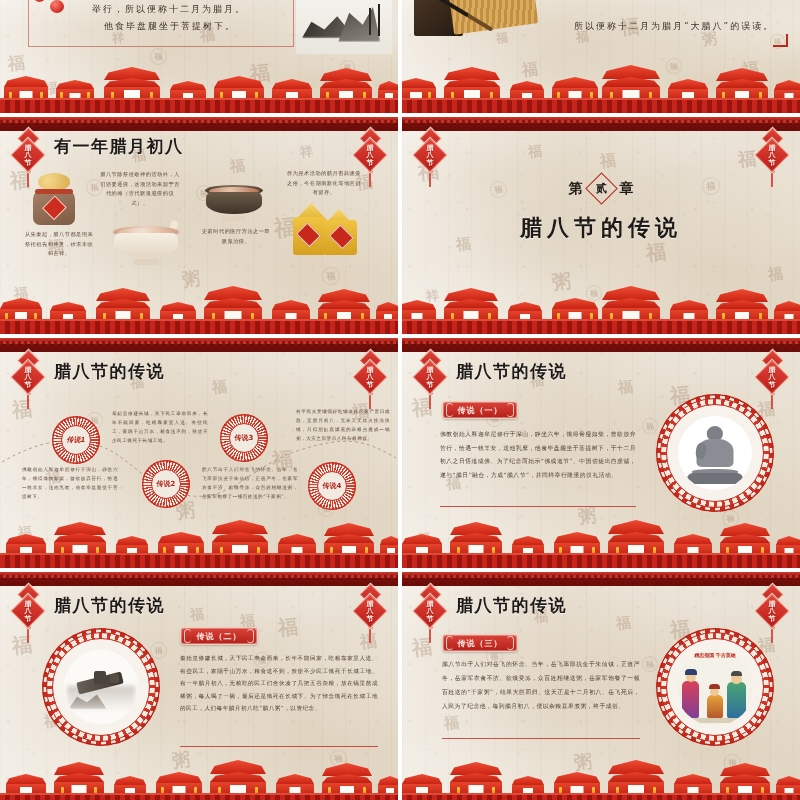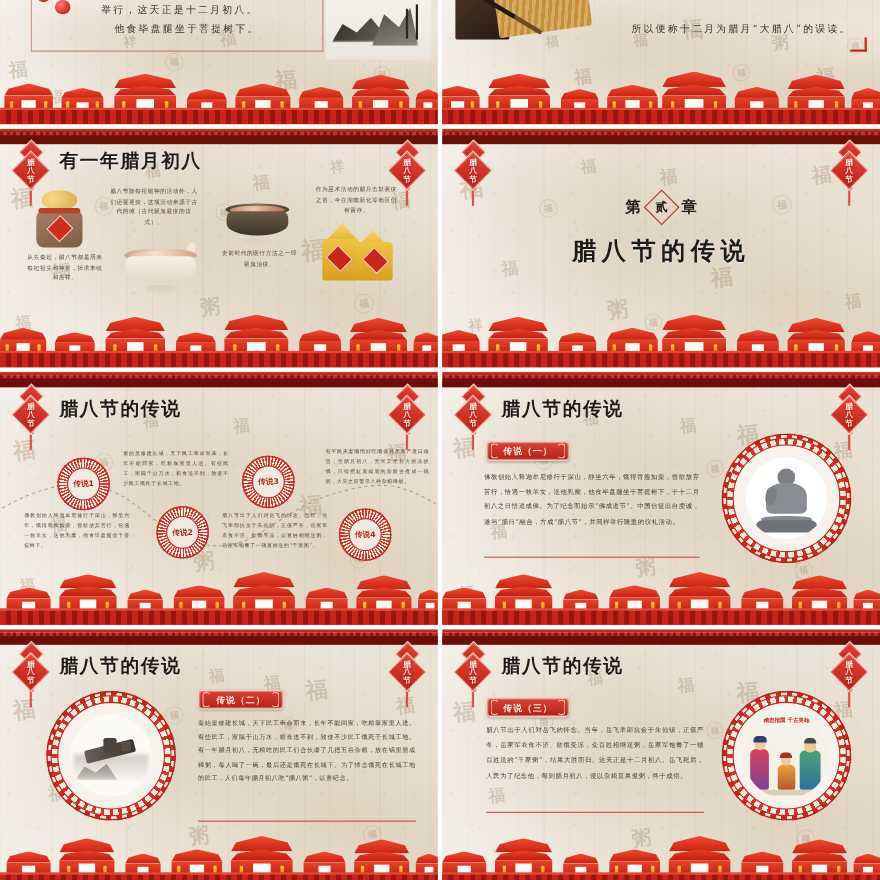--- a/index.html
+++ b/index.html
@@ -284,21 +284,21 @@
 
     <div class="boxline" style="left:28px;top:-22px;width:264px;height:68px;border-top:none;"></div>
 
     <div class="lantern" style="left:30px;top:-8px;width:52px;height:44px;">
       <div class="glob" style="left:4px;top:0px;width:11px;height:10px;"></div>
       <div class="glob" style="left:20px;top:8px;width:14px;height:13px;"></div>
 
       <div class="str" style="left:27px;top:-6px;height:16px;"></div>
     </div>
 
-    <div class="qline" style="left:92px;top:3px;font-size:9px;">举行，这天正是十二月初八。</div>
+    <div class="qline" style="left:92px;top:3px;font-size:9px;">举行，所以便称十二月为腊月。</div>
     <div class="qline" style="left:104px;top:20px;font-size:9px;">他食毕盘腿坐于菩提树下。</div>
 
     <div class="ink" style="right:6px;top:-2px;width:96px;height:56px;">
       <div class="ipaint"></div>
         <div class="m1"></div>
         <div class="m2"></div>
       <div class="tree"></div>
         <div class="tree2"></div>
     </div>
 
@@ -801,21 +801,21 @@
         </div>
     </div>
 
     <div class="s-title" style="left:54px;top:22px;font-size:17px;">腊八节的传说</div>
 
     <svg class="dashline" width="398" height="120" style="left:0;top:62px;" viewBox="0 0 398 120">
       <path d="M2 62 C 40 40, 70 36, 100 46 S 150 92, 192 96 S 250 66, 300 50 S 368 42, 396 58" fill="none" stroke="#a98f74" stroke-width="1" stroke-dasharray="3 3" opacity=".8"></path>
     </svg>
 
     <div class="lcirc" style="left:52px;top:78px;width:48px;height:48px;">
-      <div class="hole" style="width:28px;height:28px;">
+      <div class="hole" style="width:28px;height:28px;font-style:italic;">
         <span class="lbl" style="font-size:7px;">传说1</span>
       </div>
     </div>
     <div class="copy tiny" style="left:22px;top:128px;width:96px;font-size:4.6px;line-height:1.95;">佛教创始人释迦牟尼修行于深山，静坐六年，饿得骨瘦如柴，曾欲放弃苦行，恰遇一牧羊女，送他乳糜，他食毕盘腿坐于菩提树下。</div>
 
     <div class="lcirc" style="left:142px;top:122px;width:48px;height:48px;">
       <div class="hole" style="width:28px;height:28px;">
         <span class="lbl" style="font-size:7px;">传说2</span>
       </div>
     </div>

